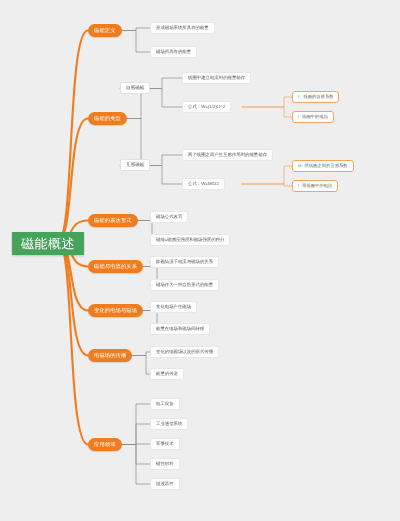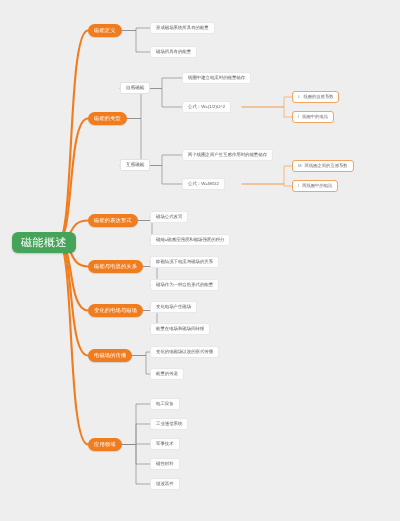--- a/index.html
+++ b/index.html
@@ -10,22 +10,22 @@
     overflow:hidden;
     position:relative;
   }
   #canvas{position:absolute;left:0;top:0;width:400px;height:521px;}
   svg.links{position:absolute;left:0;top:0;width:400px;height:521px;pointer-events:none;}
   .node{position:absolute;box-sizing:border-box;white-space:nowrap;}
 
   .root{
     background:#45a35a;
     color:#ffffff;
-    border-radius:6px;
-    font-size:11px;
+    border-radius:0;
+    font-size:13px;
     letter-spacing:.5px;
     padding:5px 9px;
     line-height:1;
     box-shadow:0 1px 2px rgba(0,0,0,.18);
   }
   .branch{
     background:#f07c1e;
     color:#ffffff;
     border-radius:7px;
     font-size:5.2px;

